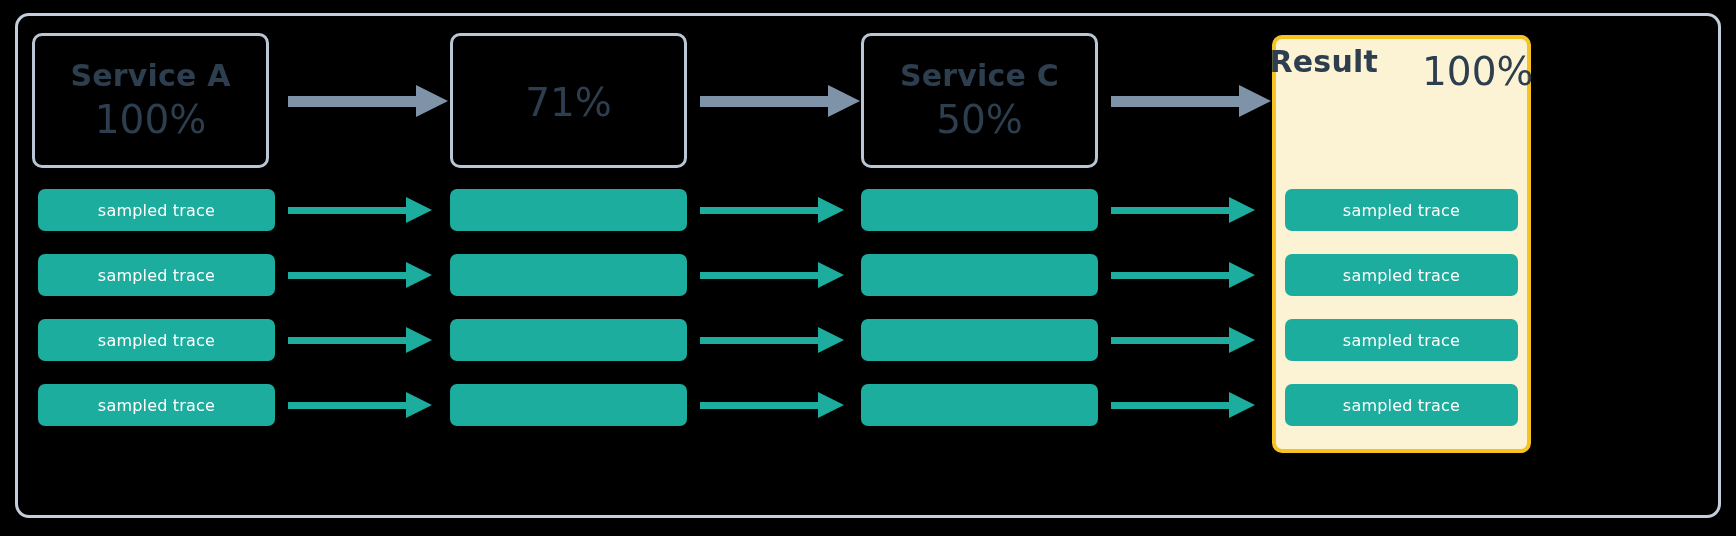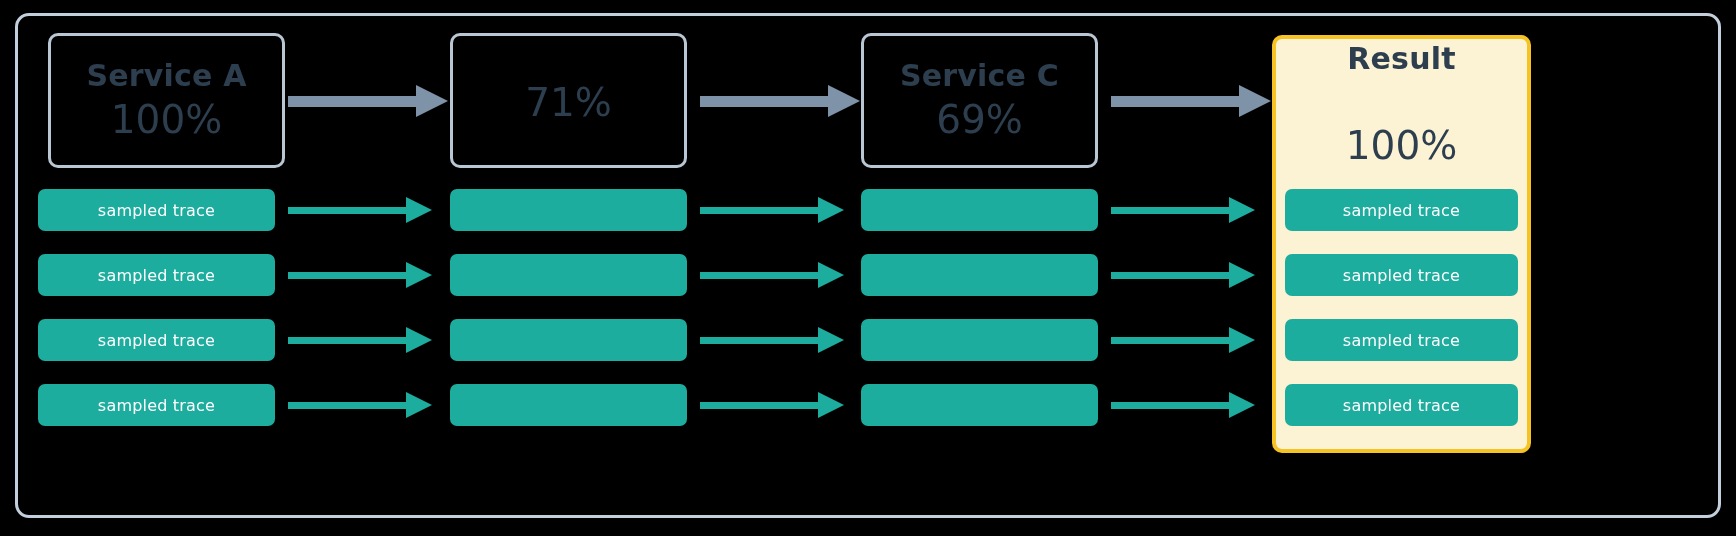--- a/index.html
+++ b/index.html
@@ -56,21 +56,21 @@
     box-sizing: border-box;
     border: 3px solid #B9C6D4;
     border-radius: 10px;
     background: transparent;
     display: flex;
     flex-direction: column;
     align-items: center;
     justify-content: center;
     line-height: 1.12;
   }
-  .svc-box.col0 { left: 48px; }
+  .svc-box.col0 { left: 32px; }
   .svc-box.col1 { left: 450px; }
   .svc-box.col2 { left: 861px; }
 
   .svc-name {
     font-size: 30px;
     font-weight: 700;
     color: #2D3E4F;
     letter-spacing: 0.2px;
   }
   .svc-rate {
@@ -81,22 +81,21 @@
   }
 
   
   .result-header {
     position: absolute;
     left: 1272px;
     top: 45px;
     width: 259px;
     height: 120px;
     display: flex;
-    flex-direction: column;
-    align-items: center;
+    flex-direction: row;
     justify-content: center;
     line-height: 1.12;
     gap: 44px;
   }
   .result-header .svc-name,
   .result-header .svc-rate { color: #2D3E4F; }
 
   
   .trace-box {
     position: absolute;
@@ -192,21 +191,21 @@
 
   <div class="svc-box col0">
     <span class="svc-name">Service A</span>
     <span class="svc-rate">100%</span>
   </div>
   <div class="svc-box col1">
     <span class="svc-rate">71%</span>
   </div>
   <div class="svc-box col2">
     <span class="svc-name">Service C</span>
-    <span class="svc-rate">69%</span>
+    <span class="svc-rate">50%</span>
   </div>
 
   <div class="result-header">
     <span class="svc-name">Result</span>
     <span class="svc-rate">100%</span>
   </div>
 
   <div class="arrow arrow-grey g-a0">
     <div class="shaft"></div>
     <div class="head"></div>

